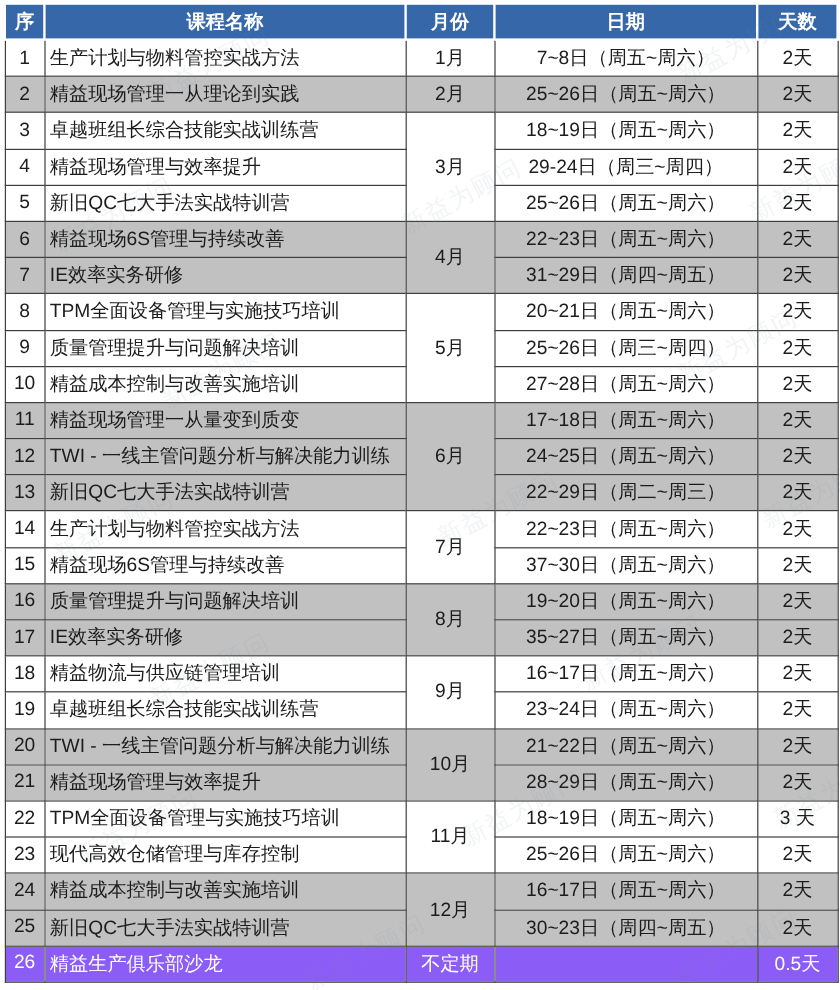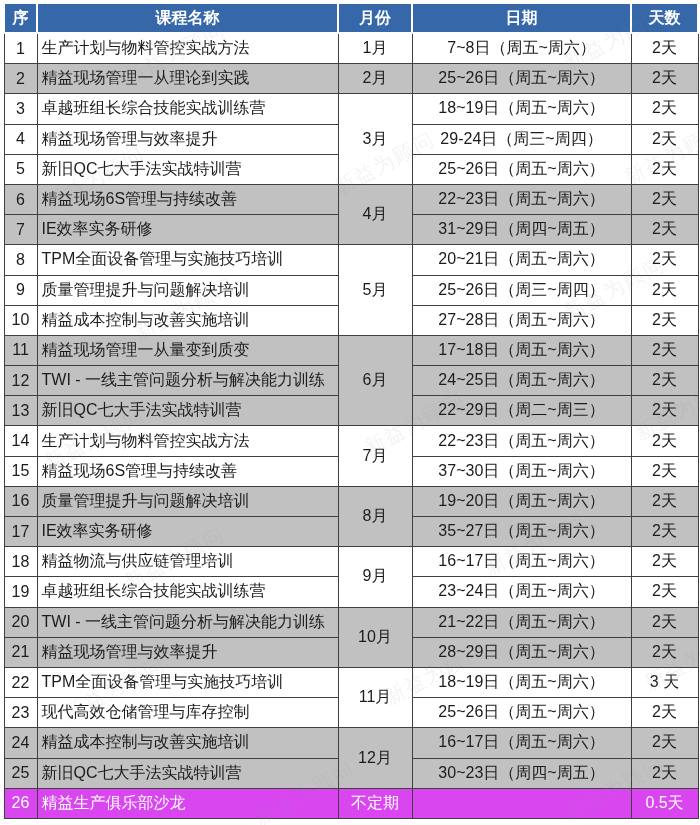--- a/index.html
+++ b/index.html
@@ -37,21 +37,21 @@
     white-space:nowrap;
     overflow:hidden;
   }
   table.schedule tbody td.course{
     text-align:left;
     padding-left:4px;
   }
   tr.row-light td{background:#ffffff;}
   tr.row-dark  td{background:#C1C1C1;}
   tr.row-accent td{
-    background:#d946ef;
+    background:#8b5cf6;
     color:#ffffff;
     border-color:#3f3f3f;
   }
   .wm-layer{
     position:absolute;
     left:0;top:0;width:700px;height:825px;
     pointer-events:none;
     z-index:10;
     overflow:hidden;
   }

